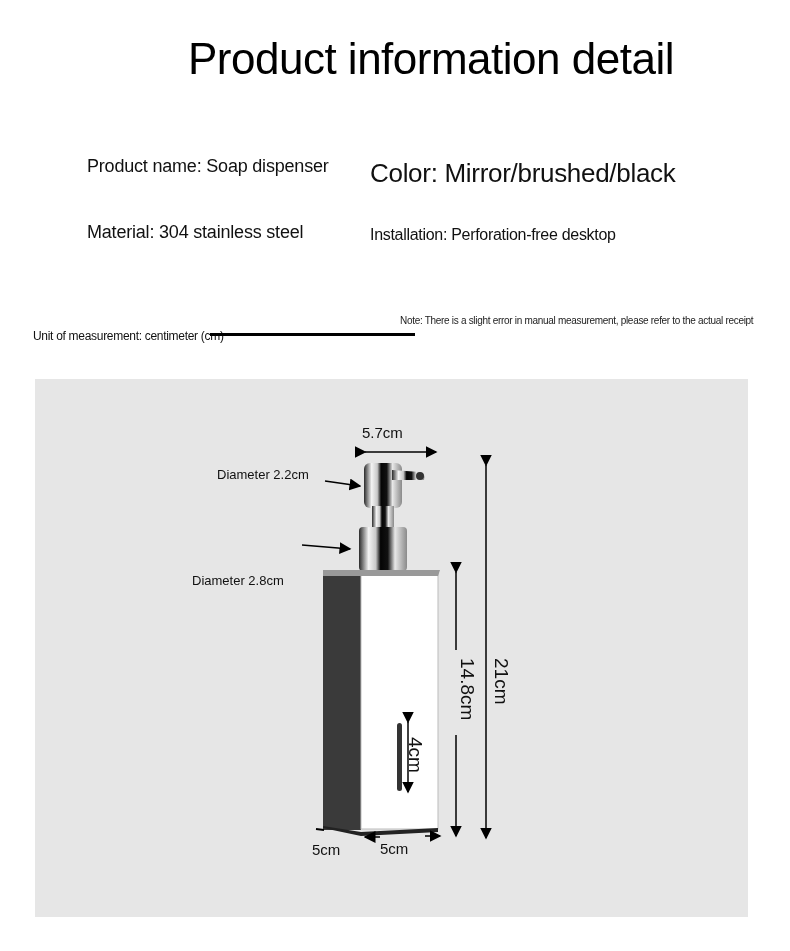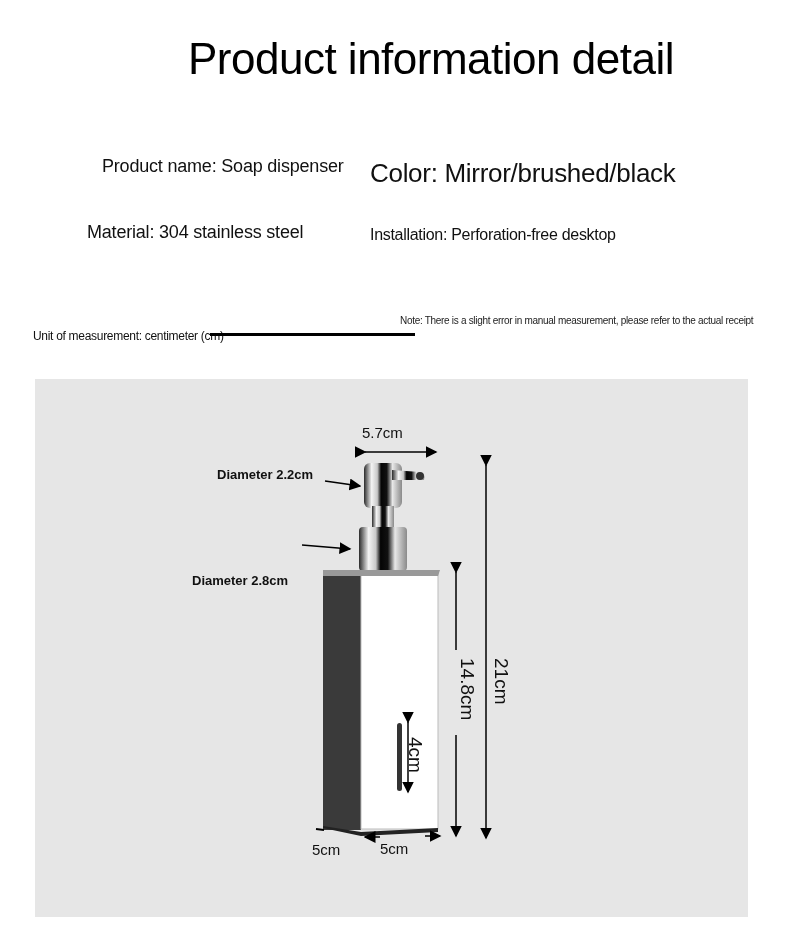--- a/index.html
+++ b/index.html
@@ -6,30 +6,30 @@
   body { width:790px; height:951px; position:relative; overflow:hidden;
          font-family:"Liberation Sans", "DejaVu Sans", sans-serif; color:#111; }
   .abs { position:absolute; white-space:nowrap; }
   .title { left:188px; top:34px; font-size:44px; letter-spacing:-0.5px; color:#000; }
   .spec-small { font-size:18px; color:#111; letter-spacing:-0.2px; }
   .spec-big { font-size:26px; color:#111; letter-spacing:-0.3px;margin-top:8px; }
   .unit { left:33px; top:329px; font-size:12px; letter-spacing:-0.3px; }
   .underline { left:210px; top:333px; width:205px; height:3px; background:#000; }
   .note { left:400px; top:315px; font-size:10px; letter-spacing:-0.3px; color:#222; }
   .panel { left:35px; top:379px; width:713px; height:538px; background:#e6e6e6; }
-  .lbl { font-size:13px; color:#111;font-weight:bold; }
+  .lbl { font-size:13px; color:#111; }
   .dim { font-size:15px; color:#111; }
   .rot { transform-origin:left top; transform:rotate(90deg); }
 </style>
 </head>
 <body>
 
 <div class="abs title">Product information detail</div>
 
-<div class="abs spec-small" style="left:102px; top:156px;">Product name: Soap dispenser</div>
+<div class="abs spec-small" style="left:87px; top:156px;">Product name: Soap dispenser</div>
 <div class="abs spec-big" style="left:370px; top:150px;">Color: Mirror/brushed/black</div>
 <div class="abs spec-small" style="left:87px; top:222px;">Material: 304 stainless steel</div>
 <div class="abs spec-big" style="left:370px; top:218px; font-size:16px;">Installation: Perforation-free desktop</div>
 
 <div class="abs unit">Unit of measurement: centimeter (cm)</div>
 <div class="abs underline"></div>
 <div class="abs note">Note: There is a slight error in manual measurement, please refer to the actual receipt</div>
 
 <div class="abs panel"></div>
 

